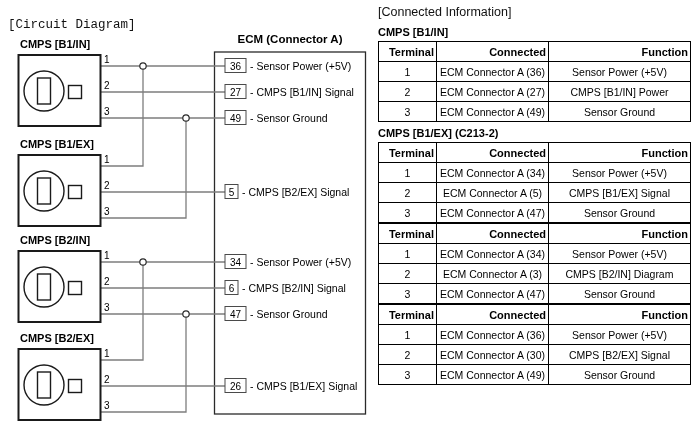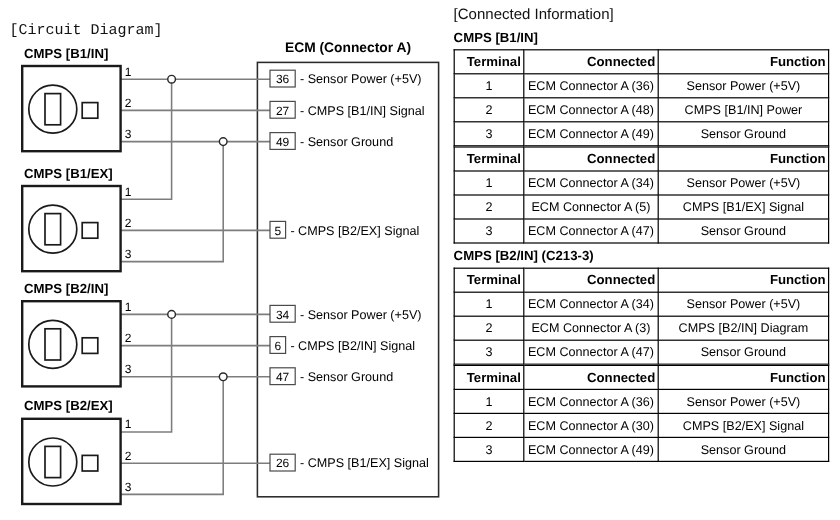--- a/index.html
+++ b/index.html
@@ -189,31 +189,32 @@
         </tr>
       </thead>
       <tbody>
         <tr>
           <td>1</td>
           <td>ECM Connector A (36)</td>
           <td>Sensor Power (+5V)</td>
         </tr>
         <tr>
           <td>2</td>
-          <td>ECM Connector A (48)</td>
+          <td>ECM Connector A (27)</td>
           <td>CMPS [B1/IN] Power</td>
         </tr>
         <tr>
           <td>3</td>
           <td>ECM Connector A (49)</td>
           <td>Sensor Ground</td>
         </tr>
       </tbody>
     </table>
 
+    <div class="tbl-title">CMPS [B1/EX] (C213-2)</div>
     <table class="ci">
       <colgroup>
           <col class="c-term">
           <col class="c-conn">
           <col class="c-func">
         </colgroup>
       <thead>
         <tr>
           <th>Terminal</th>
           <th>Connected</th>
@@ -232,21 +233,20 @@
           <td>CMPS [B1/EX] Signal</td>
         </tr>
         <tr>
           <td>3</td>
           <td>ECM Connector A (47)</td>
           <td>Sensor Ground</td>
         </tr>
       </tbody>
     </table>
 
-    <div class="tbl-title">CMPS [B2/IN] (C213-3)</div>
     <table class="ci">
       <colgroup>
           <col class="c-term">
           <col class="c-conn">
           <col class="c-func">
         </colgroup>
       <thead>
         <tr>
           <th>Terminal</th>
           <th>Connected</th>

